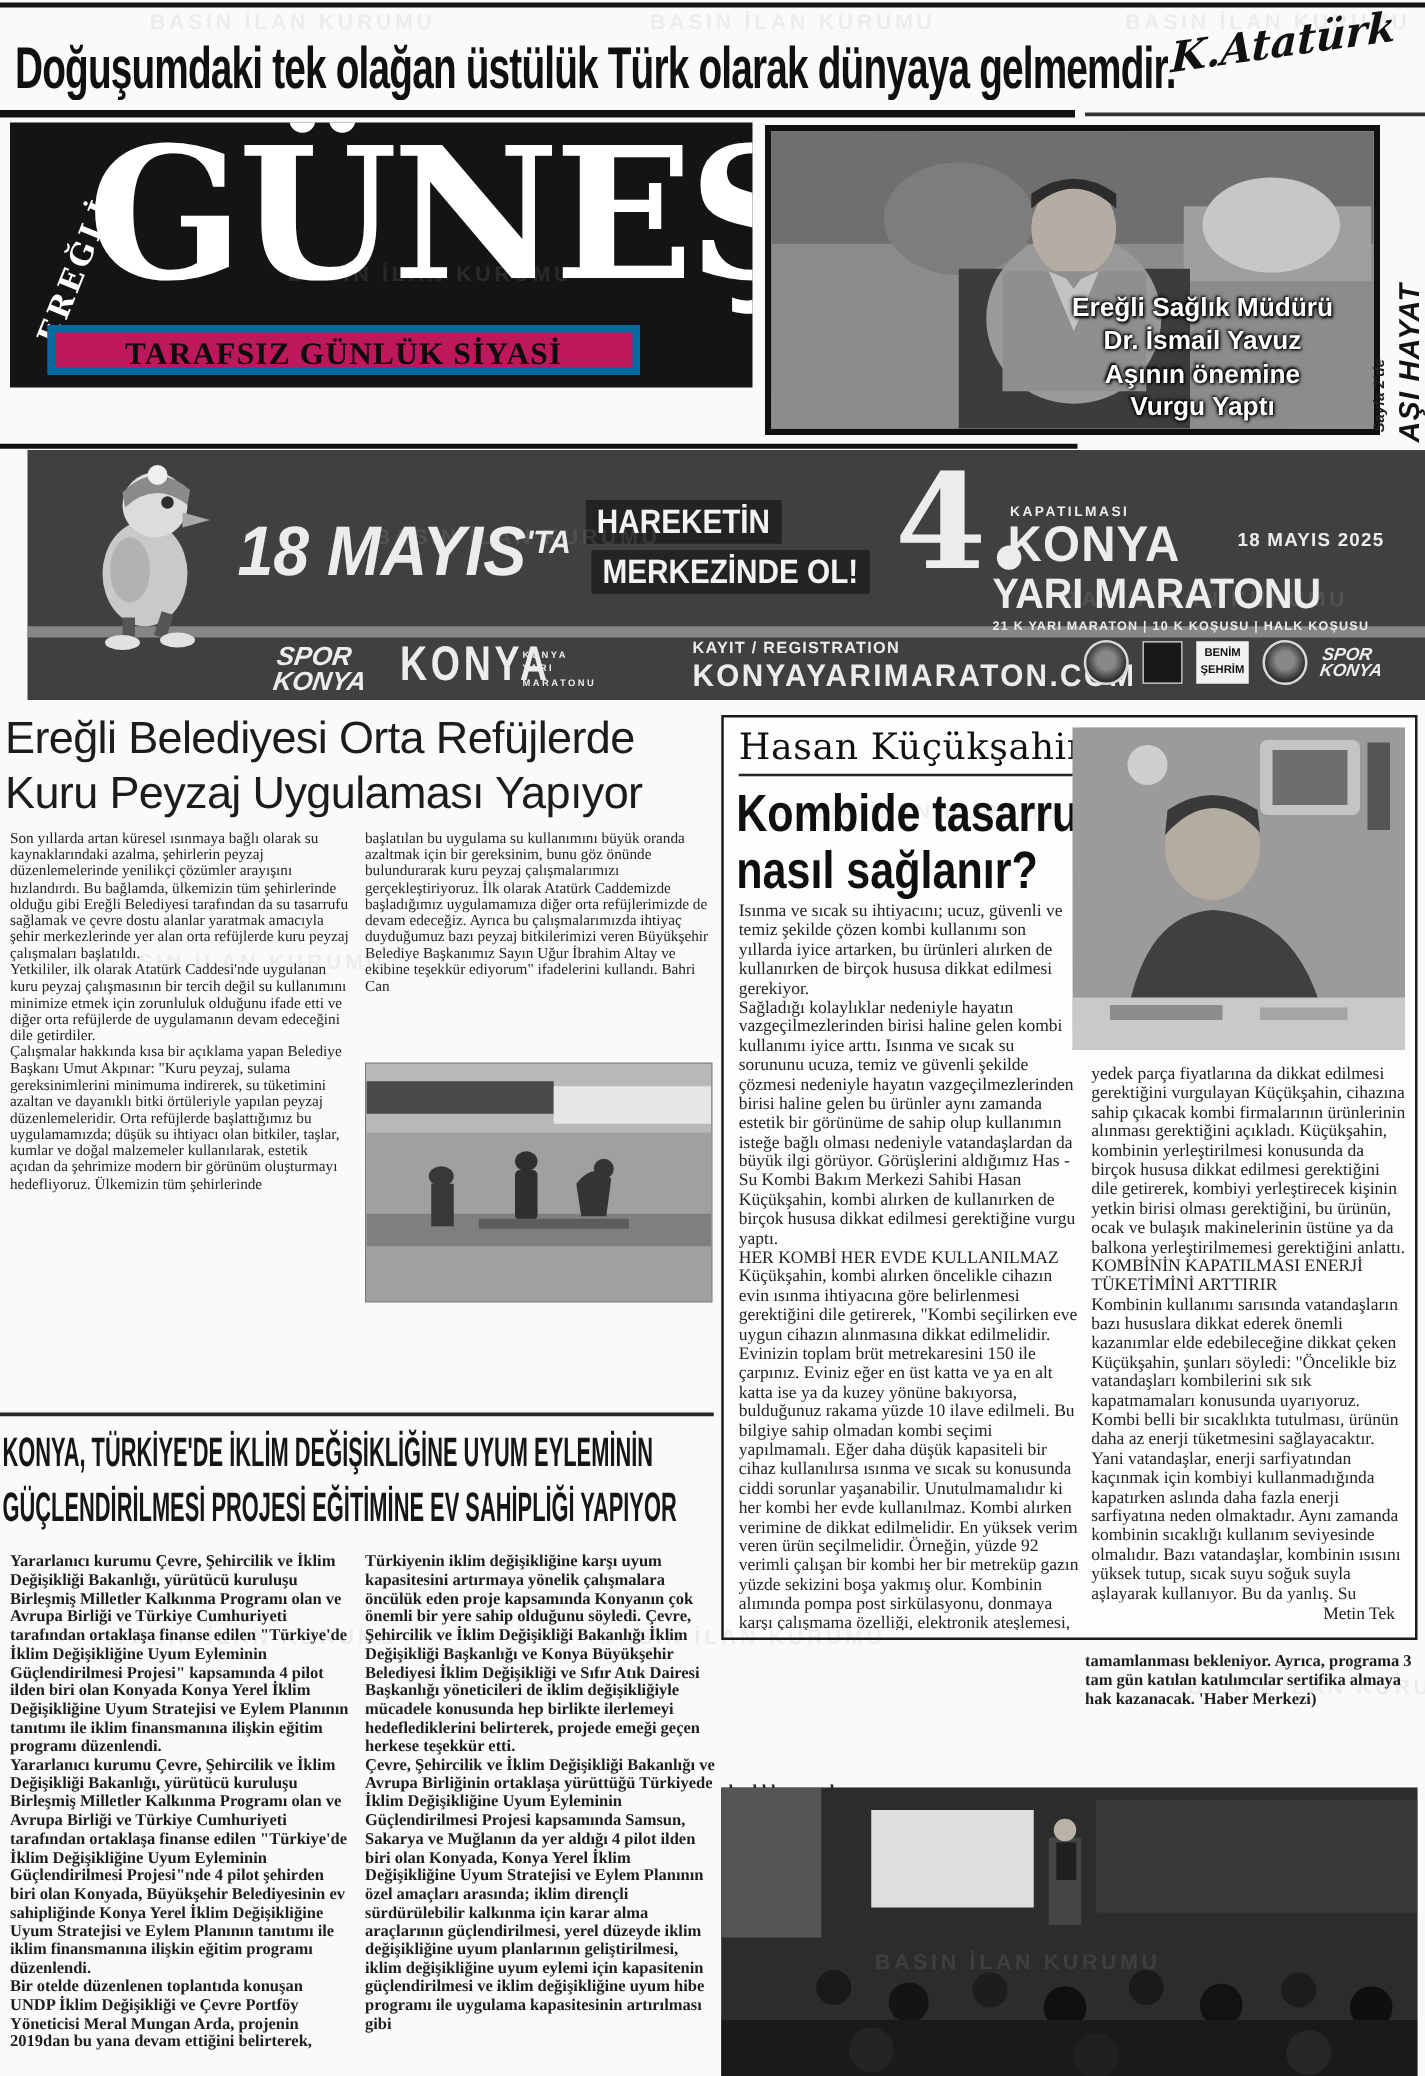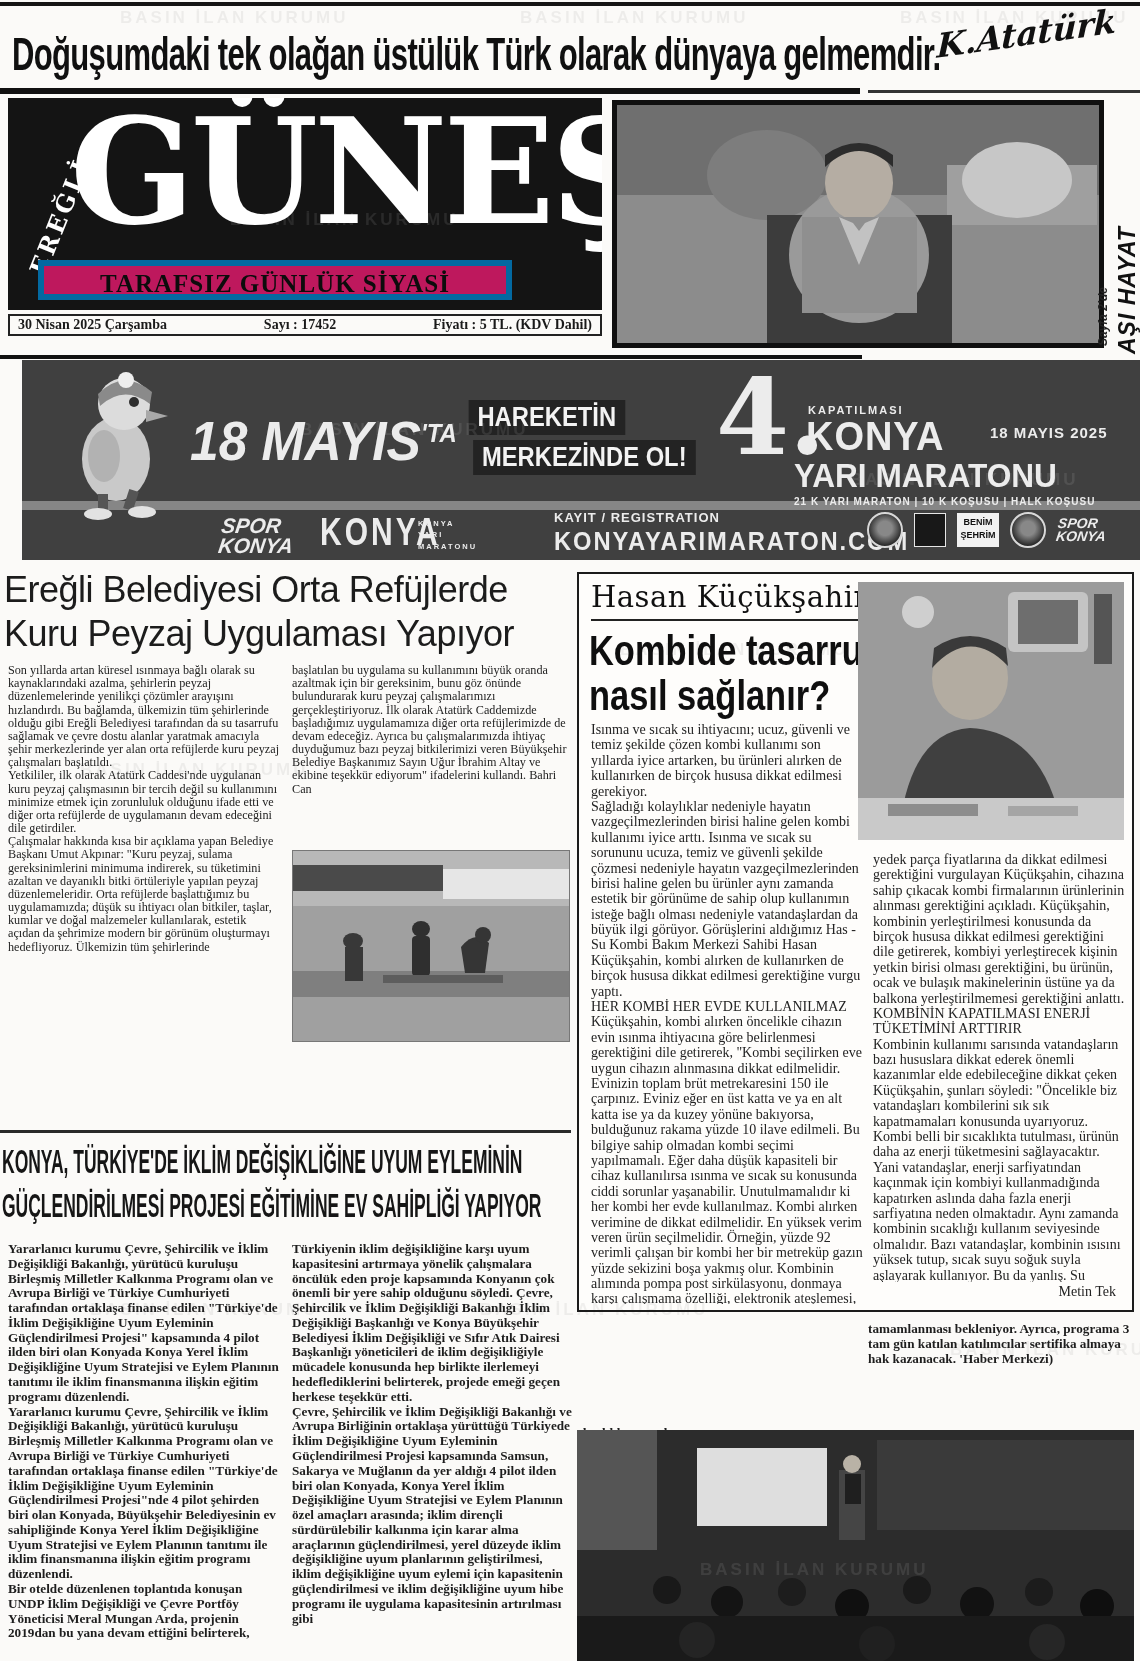--- a/index.html
+++ b/index.html
@@ -143,42 +143,41 @@
   <div class="abs quote-text">Doğuşumdaki tek olağan üstülük Türk olarak dünyaya gelmemdir.</div>
   <div class="abs signature">K.Atatürk</div>
   <div class="abs rule-a"></div>
   <div class="abs rule-b"></div>
 
   <div class="abs mast-box">
     <div class="mast-region">EREĞLİ</div>
     <div class="mast-title">GÜNEŞ</div>
     <div class="mast-slogan">TARAFSIZ GÜNLÜK SİYASİ GAZETE</div>
   </div>
-  <div class="abs mast-daterow">
-    <span>30 Nisan 2025 Çarşamba</span>
-    <span>Sayı : 17452</span>
-    <span>Fiyatı : 5 TL. (KDV Dahil)</span>
-  </div>
   <div class="abs mast-bar"></div>
 
   <div class="abs photo1">
     <svg width="482" height="238" viewBox="0 0 482 238">
       <rect x="0" y="0" width="482" height="238" fill="#8c8c8c"></rect>
       <rect x="0" y="0" width="482" height="90" fill="#6f6f6f"></rect>
       <rect x="330" y="60" width="150" height="60" fill="#9f9f9f"></rect>
       <ellipse cx="400" cy="75" rx="55" ry="38" fill="#c7c7c7"></ellipse>
       <ellipse cx="150" cy="70" rx="60" ry="45" fill="#7d7d7d"></ellipse>
       <rect x="150" y="110" width="185" height="128" fill="#3c3c3c"></rect>
       <ellipse cx="242" cy="150" rx="70" ry="68" fill="#9a9a9a"></ellipse>
       <ellipse cx="242" cy="78" rx="34" ry="38" fill="#b5ada3"></ellipse>
       <path d="M208 62 Q242 30 276 62 L276 50 Q242 26 208 50 Z" fill="#2c2c2c"></path>
       <polygon points="236,118 248,118 252,200 232,200" fill="#2f2f2f"></polygon>
       <rect x="185" y="112" width="115" height="96" fill="#8f8f8f"></rect>
       <polygon points="236,118 222,112 242,160 262,112 248,118 242,126" fill="#c2c2c2"></polygon>
     </svg>
+    <div class="caption">Ereğli Sağlık Müdürü
+Dr. İsmail Yavuz
+Aşının önemine
+Vurgu Yaptı</div>
   </div>
   <div class="abs side-strip">
     <span class="vtext side-title">AŞI HAYAT KURTARIR</span>
     <span class="vtext side-page">Sayfa 2'de</span>
   </div>
 
   <div class="abs banner">
     <div class="bn-stripe"></div>
     <div style="left:24px; top:4px;">
       <svg width="150" height="156" viewBox="0 0 150 156">

